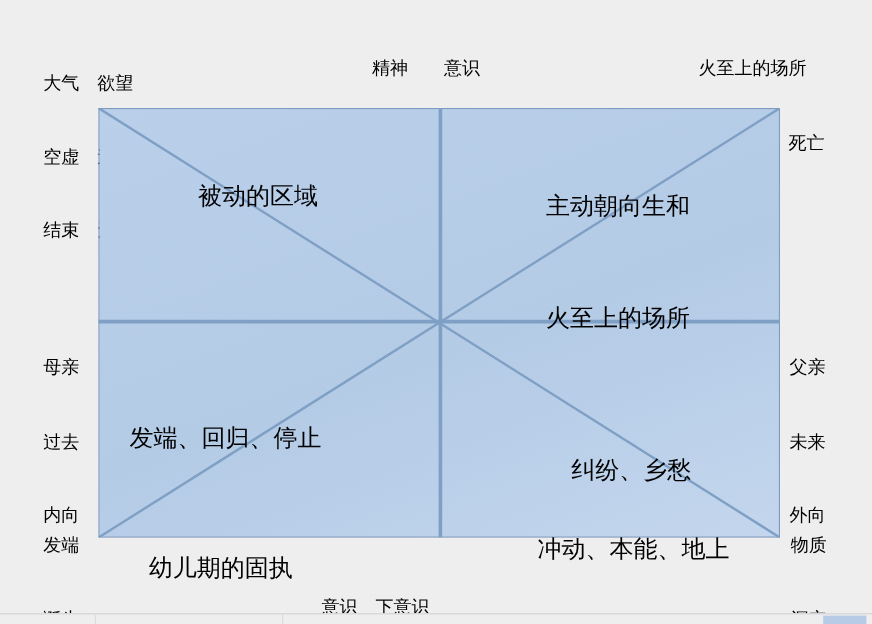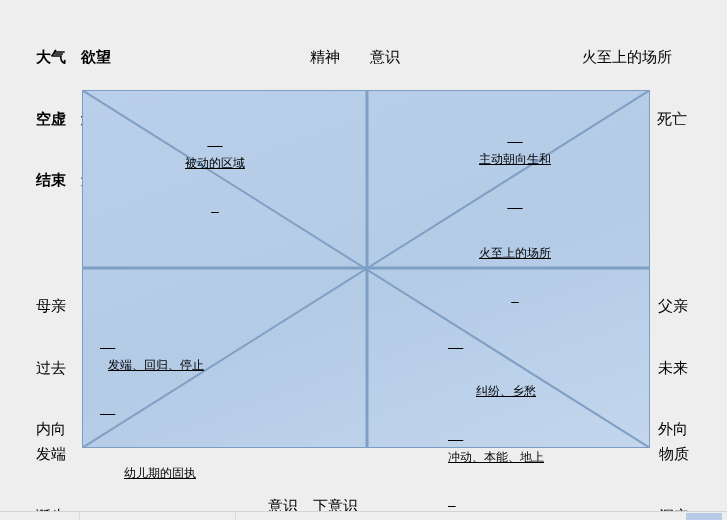--- a/index.html
+++ b/index.html
@@ -35,25 +35,24 @@
   }
   .chart-svg {
     position: absolute;
     left: 82px;
     top: 90px;
     width: 568px;
     height: 358px;
   }
   .quad-label {
     position: absolute;
-    font-size: 12px;
+    font-size: 20px;
     line-height: 22px;
     white-space: pre;
     text-align: center;
-    text-decoration: underline;
   }
   .quad-line {
     display: block;
   }
 
   
   .axis-label {
     position: absolute;
     font-size: 15px;
     line-height: 20.5px;
@@ -85,21 +84,21 @@
     width: 36px;
     height: 8px;
     background: #b7cbe6;
   }
 </style>
 </head>
 <body>
 
 <div id="stage">
 
-  <div class="axis-label" style="left:36px; top:6px;font-weight:bold;">
+  <div class="axis-label" style="left:36px; top:18px;">
     <span class="ln">大气　欲望</span>
     <span class="ln">空虚　逃避</span>
     <span class="ln">结束　无</span>
   </div>
 
   <div class="axis-label" style="left:310px; top:6px;">
     <span class="ln">精神　　意识</span>
     <span class="ln">神性　　超感觉</span>
   </div>
 
@@ -153,21 +152,21 @@
 
     <line x1="0" y1="0" x2="568" y2="358" stroke="#7f9fc4" stroke-width="2"></line>
 
     <line x1="0" y1="358" x2="568" y2="0" stroke="#7f9fc4" stroke-width="2"></line>
   </svg>
 
   <div class="quad-label" style="left:95px; top:108px; width:240px;">
     <span class="quad-line">被动的区域</span>
   </div>
 
-  <div class="quad-label" style="left:400px; top:104px; width:230px;">
+  <div class="quad-label" style="left:400px; top:116px; width:230px;">
     <span class="quad-line">主动朝向生和</span>
     <span class="quad-line" style="margin-top:28px;">火至上的场所</span>
   </div>
 
   <div class="quad-label" style="left:100px; top:310px; width:230px; text-align:left;">
     <span class="quad-line" style="margin-left:8px;">发端、回归、停止</span>
     <span class="quad-line" style="margin-top:42px; margin-left:24px;">幼儿期的固执</span>
     
   </div>
 

